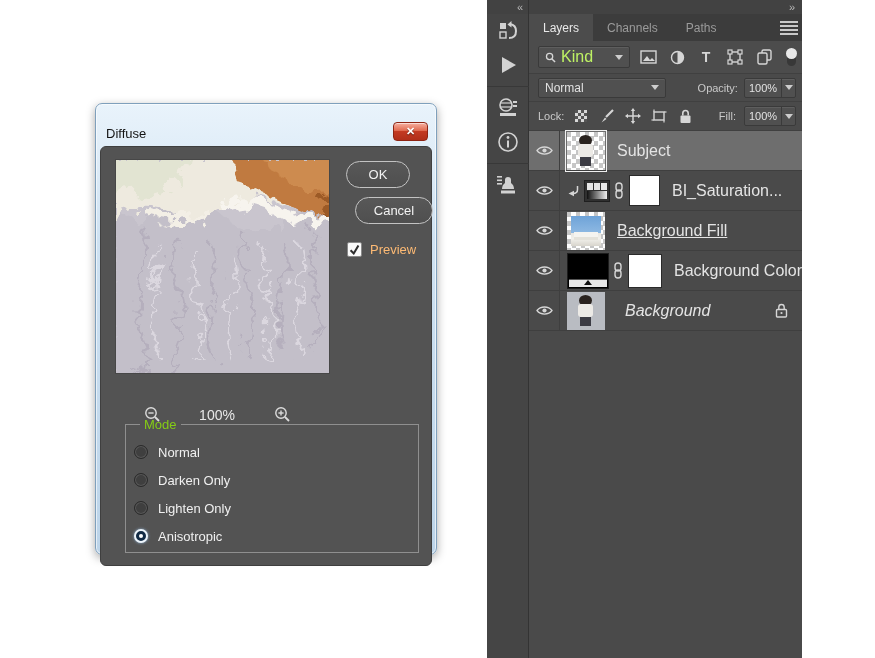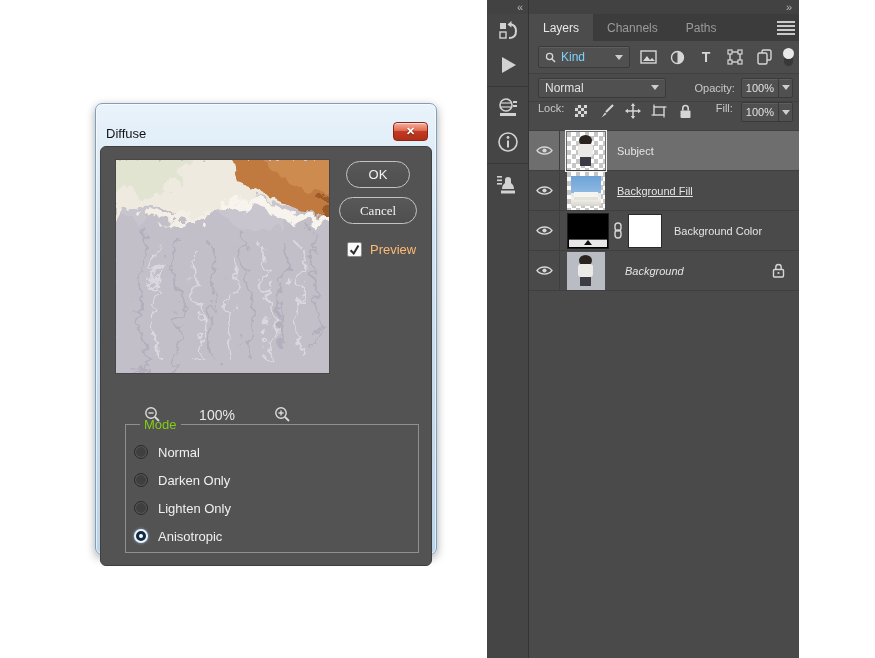--- a/index.html
+++ b/index.html
@@ -23,21 +23,21 @@
     border:1px solid #3f3f3f; border-radius:6px; }
 
   .preview-frame { position:absolute; left:14px; top:12px; width:215px; height:215px;
     border:1px solid #474747; overflow:hidden; background:#c7c3cc; cursor:grab; }
   .preview-frame svg { display:block; }
 
   .dlg-btn { position:absolute; height:27px; background:linear-gradient(180deg,#585858,#4f4f4f);
     border:1px solid #c3c3c3; border-radius:14px; color:#f2f2f2; font-size:13px;
     font-family:"Liberation Sans", sans-serif; cursor:pointer; text-align:center; }
   .btn-ok { left:245px; top:14px; width:64px; }
-  .btn-cancel { left:238px; top:50px; width:78px;font-family:Liberation Serif, serif; }
+  .btn-cancel { left:254px; top:50px; width:78px; }
 
   .preview-check { position:absolute; left:246px; top:95px; display:flex; align-items:center; gap:8px; cursor:pointer; }
   .checkbox { width:15px; height:15px; background:#fafafa; border:1px solid #8a8a8a; border-radius:2px;
     display:flex; align-items:center; justify-content:center; }
   .preview-check .lbl { color:#fdba74; font-size:13px; }
 
   .zoom-row { position:absolute; left:0; top:256px; width:232px; height:24px;
     display:flex; align-items:center; justify-content:center; gap:38px; }
   .zoom-btn { background:none; border:none; cursor:pointer; padding:0; line-height:0; }
   .zoom-level { color:#e8e8e8; font-size:14px; }
@@ -73,59 +73,59 @@
   .tab.active { background:#4c4c4c; color:#e9e9e9; }
   .panel-menu-btn { position:absolute; right:4px; top:6px; width:18px; height:15px; background:none; border:none;
     cursor:pointer; display:flex; flex-direction:column; justify-content:center; gap:2px; }
   .panel-menu-btn i { display:block; height:2px; background:#c9c9c9; }
 
   .filter-row { height:33px; display:flex; align-items:center; padding:0 4px 0 9px; gap:7px;
     border-bottom:1px solid #404040; background:#4c4c4c; }
   .kind-dd { width:92px; height:22px; background:#505050; border:1px solid #3a3a3a;
     box-shadow:inset 0 1px 0 #5e5e5e; border-radius:2px; display:flex; align-items:center;
     padding:0 6px; gap:5px; cursor:pointer; }
-  .kind-dd .lbl { color:#7dd3fc; font-size:12px; flex:1; }
+  .kind-dd .lbl { color:#bef264; font-size:16px; flex:1; }
   .chev { width:0; height:0; border-left:4px solid transparent; border-right:4px solid transparent;
     border-top:5px solid #cdcdcd; }
   .ficon { width:22px; height:22px; background:none; border:none; display:flex; align-items:center;
     justify-content:center; cursor:pointer; color:#d6d6d6; font-size:14px; font-weight:bold; }
   .filter-toggle { margin-left:auto; width:13px; height:22px; border:none; cursor:pointer; background:none; position:relative; }
   .filter-toggle .slot { position:absolute; left:2px; top:4px; width:9px; height:16px; background:#383838; border-radius:5px; }
   .filter-toggle .knob { position:absolute; left:1px; top:2px; width:11px; height:11px; background:#e9e9e9; border-radius:50%; }
 
   .blend-row { height:28px; display:flex; align-items:center; padding:0 6px 0 9px; gap:6px; border-bottom:1px solid #404040; }
   .blend-dd { width:128px; height:20px; background:#505050; border:1px solid #3a3a3a;
     box-shadow:inset 0 1px 0 #5e5e5e; border-radius:2px; display:flex; align-items:center;
     padding:0 6px; cursor:pointer; }
   .blend-dd .lbl { color:#e2e2e2; font-size:12px; flex:1; }
   .fld-label { color:#c9c9c9; font-size:11px; }
   .val-box { height:20px; background:#505050; border:1px solid #3a3a3a; box-shadow:inset 0 1px 0 #5e5e5e;
     border-radius:2px; display:flex; align-items:center; cursor:pointer; }
   .val-box .val { color:#e2e2e2; font-size:11px; padding:0 4px; min-width:34px; text-align:right; }
   .val-box .dd { width:14px; height:100%; border-left:1px solid #3a3a3a; display:flex; align-items:center; justify-content:center; }
 
-  .lock-row { height:29px; display:flex; align-items:flex-start; padding:0 6px 0 9px; gap:8px; border-bottom:1px solid #404040; }
+  .lock-row { height:29px; display:flex; align-items:center; padding:0 6px 0 9px; gap:8px; border-bottom:1px solid #404040; }
   .lock-btn { width:18px; height:18px; background:none; border:none; display:flex; align-items:center; justify-content:center; cursor:pointer; }
   .checker13 { width:12px; height:12px; background:repeating-conic-gradient(#d8d8d8 0% 25%, #555 0% 50%); background-size:6px 6px; }
 
   .layers-list { flex:1; display:flex; flex-direction:column; }
   .layer-row { height:40px; display:flex; align-items:center; border-bottom:1px solid #3f3f3f; cursor:pointer; }
   .layer-row.selected { background:#6e6e6e; }
   .eye-cell { width:31px; align-self:stretch; display:flex; align-items:center; justify-content:center;
     border-right:1px solid #3f3f3f; background:none; border-top:none; border-bottom:none; border-left:none; cursor:pointer; }
   .thumb { width:38px; height:38px; margin-left:7px; position:relative; flex:0 0 auto; }
   .checker { background:repeating-conic-gradient(#ffffff 0% 25%, #c6c6c6 0% 50%); background-size:9px 9px; }
   .thumb.sel-outline { outline:1px solid #f0f0f0; outline-offset:1px; }
   .thumb .hair { position:absolute; left:12px; top:3px; width:13px; height:11px; background:#2a231f; border-radius:50%; }
   .thumb .torso { position:absolute; left:11px; top:12px; width:15px; height:13px; background:#eceae6; border-radius:3px; }
   .thumb .legs { position:absolute; left:13px; top:25px; width:11px; height:9px; background:#3c3c44; }
   .thumb .photo { position:absolute; left:4px; top:4px; right:4px; bottom:4px; background:linear-gradient(180deg,#6ea3d8 0%,#8db8e2 55%,#e8e6e0 56%,#f2f1ec 75%,#d8d5cd 100%); }
   .thumb .pier { position:absolute; left:7px; top:20px; width:24px; height:5px; background:#f5f4f0; box-shadow:0 3px 0 #e4e2da; }
   .thumb.graybg { background:#b9bcc2; }
-  .layer-name { margin-left:12px; font-size:11px; color:#e4e4e4; white-space:nowrap; }
+  .layer-name { margin-left:12px; font-size:16px; color:#e4e4e4; white-space:nowrap; }
   .layer-name.underlined { text-decoration:underline; }
   .layer-name.italic { font-style:italic;margin-left:20px; }
   .adj-thumb { width:26px; height:22px; background:#303030; border:1px solid #1f1f1f; margin-left:5px;
     display:flex; flex-wrap:wrap; gap:1px; padding:2px; flex:0 0 auto; }
   .adj-thumb i { width:6px; height:7px; background:#e6e6e6; }
   .adj-thumb .grad { width:100%; height:8px; background:linear-gradient(90deg,#111,#eee); }
   .mask-thumb { width:31px; height:31px; background:#ffffff; border:1px solid #2a2a2a; margin-left:5px; flex:0 0 auto; }
   .fill-thumb { width:42px; height:36px; margin-left:7px; border:1px solid #1d1d1d; background:#000; position:relative; flex:0 0 auto; }
   .fill-thumb .bar { position:absolute; left:1px; right:1px; bottom:1px; height:8px; background:#e8e8e8; border-top:1px solid #555; }
   .fill-thumb .tri { position:absolute; left:50%; bottom:3px; margin-left:-4px; width:0; height:0;
@@ -420,20 +420,44 @@
             </svg>
           </button>
           <div class="thumb checker sel-outline">
             <span class="hair"></span>
             <span class="torso"></span>
             <span class="legs"></span>
           </div>
           <span class="layer-name">Subject</span>
         </div>
 
+        <div class="layer-row">
+          <button class="eye-cell">
+            <svg width="17" height="11" viewBox="0 0 17 11">
+              <path d="M1 5.5 C4.5 0.8 12.5 0.8 16 5.5 C12.5 10.2 4.5 10.2 1 5.5 Z" fill="none" stroke="#d6d6d6" stroke-width="1.3"></path>
+              <circle cx="8.5" cy="5.5" r="2.1" fill="#d6d6d6"></circle>
+            </svg>
+          </button>
+          <svg style="margin-left:8px" width="11" height="12" viewBox="0 0 11 12">
+            <path d="M9.5 1 v3.5 q0 4 -4.5 4" fill="none" stroke="#d6d6d6" stroke-width="1.5"></path>
+            <polygon points="0.5,8.5 6,5.8 6,11.2" fill="#d6d6d6"></polygon>
+          </svg>
+          <div class="adj-thumb">
+            <i></i>
+              <i></i>
+              <i></i>
+            <span class="grad"></span>
+          </div>
+          <svg style="margin-left:4px" width="10" height="17" viewBox="0 0 10 17">
+            <rect x="2" y="1" width="6" height="8" rx="3" fill="none" stroke="#d6d6d6" stroke-width="1.4"></rect>
+            <rect x="2" y="8" width="6" height="8" rx="3" fill="none" stroke="#d6d6d6" stroke-width="1.4"></rect>
+          </svg>
+          <div class="mask-thumb"></div>
+          <span class="layer-name">BI_Saturation...</span>
+        </div>
 
         <div class="layer-row">
           <button class="eye-cell">
             <svg width="17" height="11" viewBox="0 0 17 11">
               <path d="M1 5.5 C4.5 0.8 12.5 0.8 16 5.5 C12.5 10.2 4.5 10.2 1 5.5 Z" fill="none" stroke="#d6d6d6" stroke-width="1.3"></path>
               <circle cx="8.5" cy="5.5" r="2.1" fill="#d6d6d6"></circle>
             </svg>
           </button>
           <div class="thumb checker">
             <span class="photo"></span>

